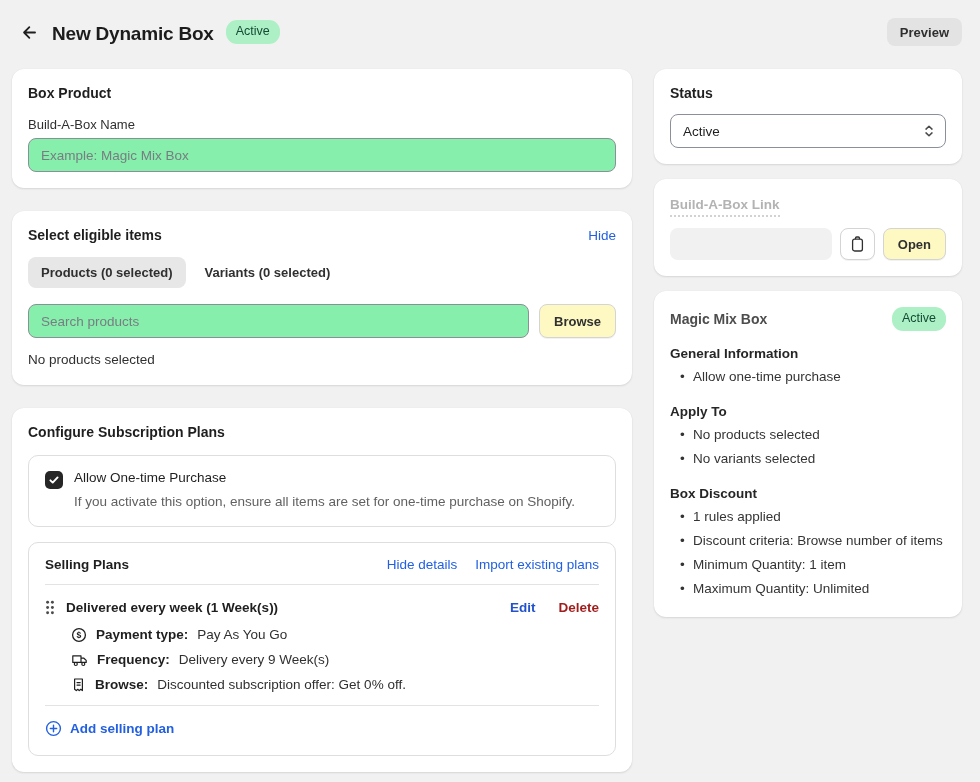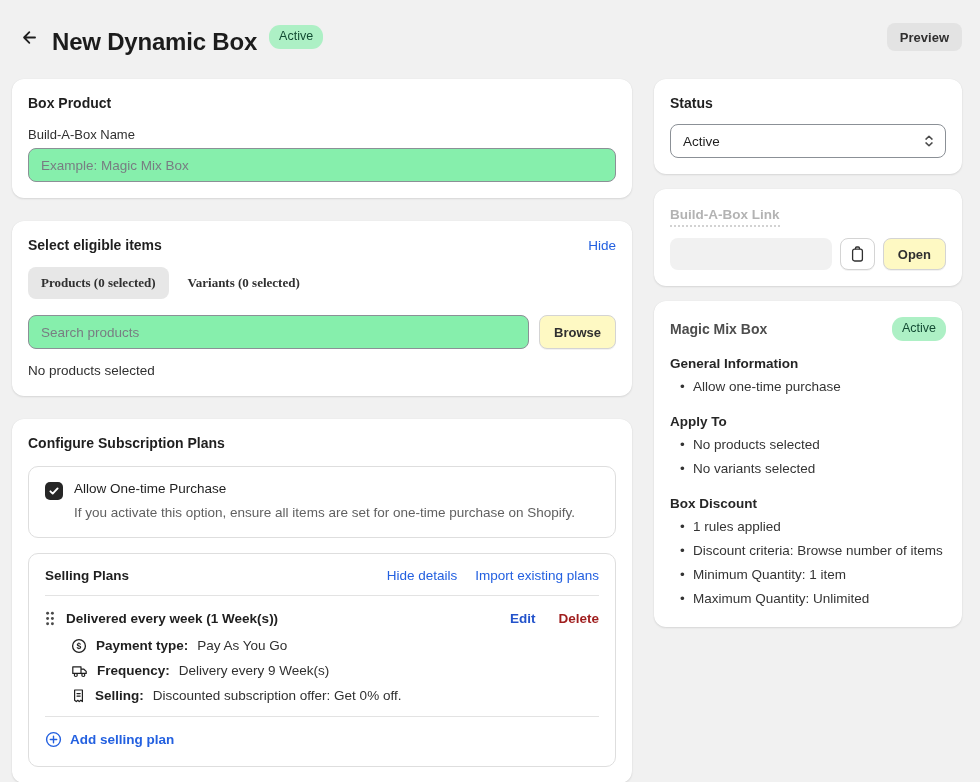--- a/index.html
+++ b/index.html
@@ -8,21 +8,21 @@
     background: #f1f1f1;
     font-family: "Liberation Sans", "DejaVu Sans", sans-serif;
     color: #303030;
   }
   .page { width: 980px; height: 782px; overflow: hidden; }
 
   
   .header { display: flex; align-items: center; gap: 10px; padding: 18px 18px 15px 14px; }
   .back-btn { width: 28px; height: 28px; border: none; background: transparent; padding: 0;
     display: flex; align-items: center; justify-content: center; cursor: pointer; border-radius: 8px; }
-  .page-title { font-size: 24px; font-weight: 700; color: #1c1c1c; margin: 10px 2px 0 0; letter-spacing: -0.2px; }
+  .page-title { font-size: 19px; font-weight: 700; color: #1c1c1c; margin: 4px 2px 0 0; letter-spacing: -0.2px; }
   .badge { background: #adf0c5; color: #134b33; font-size: 12.5px; line-height: 1;
     padding: 5px 10px 6px; border-radius: 11px; white-space: nowrap; }
   .preview-btn { margin-left: auto; background: #e3e3e3; border: none; border-radius: 8px;
     height: 28px; padding: 0 13px; font-size: 13px; font-weight: 600; color: #302f2f;
     cursor: pointer; font-family: inherit; }
 
   
   .columns { display: flex; gap: 22px; padding: 8px 18px 10px 12px; align-items: flex-start; }
   .col-left  { width: 620px; flex: none; display: flex; flex-direction: column; gap: 23px; }
   .col-right { flex: 1; display: flex; flex-direction: column; gap: 15px; min-width: 0; }
@@ -34,21 +34,21 @@
   .card-head { display: flex; justify-content: space-between; align-items: center; }
   .link { color: #2360e0; font-size: 13.5px; text-decoration: none; cursor: pointer; }
 
   
   .field-label { display: block; font-size: 13px; color: #303030; margin: 16px 0 6px; }
   .text-input { width: 100%; height: 34px; border: 1px solid #8b9096; border-radius: 8px;
     padding: 0 12px; font-size: 13.5px; font-family: inherit; color: #303030; background: #86efac; outline: none; }
   .text-input::placeholder { color: #787d82; }
 
   
-  .tabs { display: flex; gap: 6px; align-items: center; margin: 14px 0 16px; font-family: Liberation Serif, serif; }
+  .tabs { display: flex; gap: 6px; align-items: center; margin: 14px 0 16px; }
   .tab { border: none; background: transparent; font-size: 13px; font-weight: 600; color: #303030;
     padding: 8px 13px; border-radius: 8px; cursor: pointer; font-family: inherit; }
   .tab.active { background: #e7e7e7; }
   .search-row { display: flex; gap: 10px; margin-bottom: 14px; }
   .search-row .text-input { flex: 1; }
   .btn { background: #fef9c3; border: 1px solid #d4d4d4; border-radius: 8px; height: 34px; padding: 0 14px;
     font-size: 13px; font-weight: 600; color: #303030; cursor: pointer; font-family: inherit;
     box-shadow: 0 1px 0 rgba(0,0,0,.05); white-space: nowrap; }
   .empty-text { font-size: 13.5px; color: #303030; padding-bottom: 2px; }
 
@@ -207,21 +207,21 @@
             <span class="dvalue">Delivery every 9 Week(s)</span>
           </div>
 
           <div class="detail-row">
             <span class="icon">
               <svg width="15" height="16" viewBox="0 0 15 16" fill="none" stroke="#1f1f1f" stroke-width="1.2" stroke-linecap="round" stroke-linejoin="round">
                   <path d="M3.6 2h7.8v11.6l-1.7-1.3-1.5 1.3-1.4-1.3-1.5 1.3-1.7-1.3z"></path>
                   <path d="M6 5.6h3.2M6 8.1h3.2"></path>
                 </svg>
             </span>
-            <span class="dlabel">Selling:</span>
+            <span class="dlabel">Browse:</span>
             <span class="dvalue">Discounted subscription offer: Get 0% off.</span>
           </div>
 
           <hr class="divider">
 
           <a class="add-plan">
             <span style="display:flex;">
               <svg width="17" height="17" viewBox="0 0 17 17" fill="none" stroke="#2360e0" stroke-width="1.4" stroke-linecap="round">
                   <circle cx="8.5" cy="8.5" r="6.9"></circle>
                   <path d="M8.5 5.3v6.4M5.3 8.5h6.4"></path>

